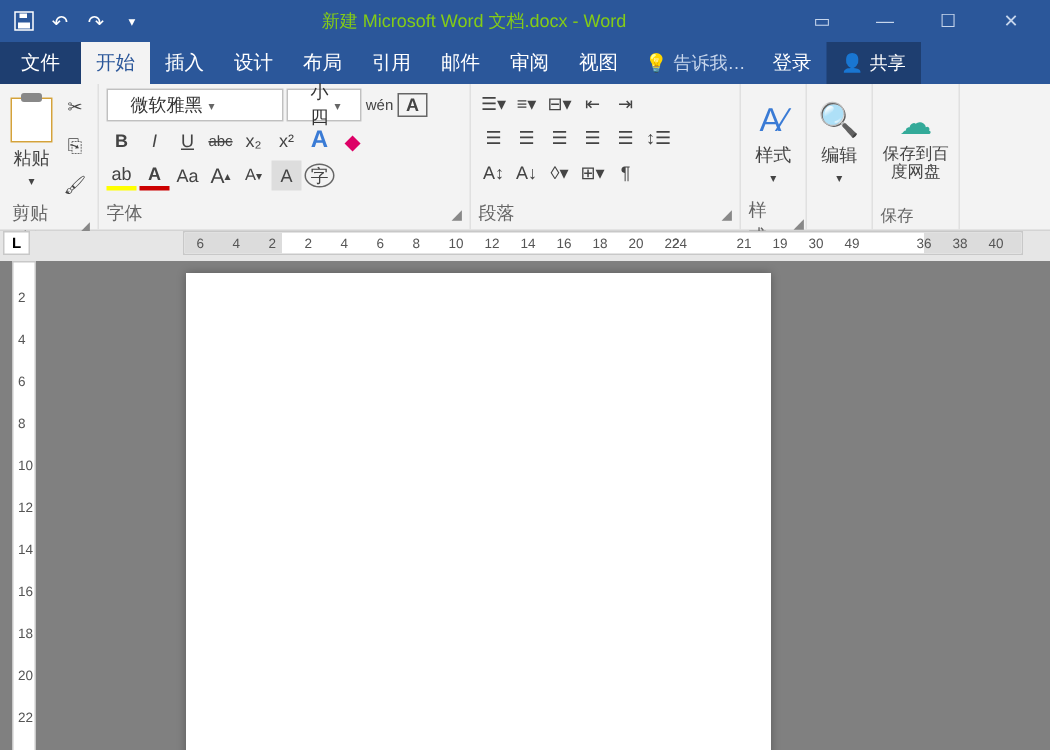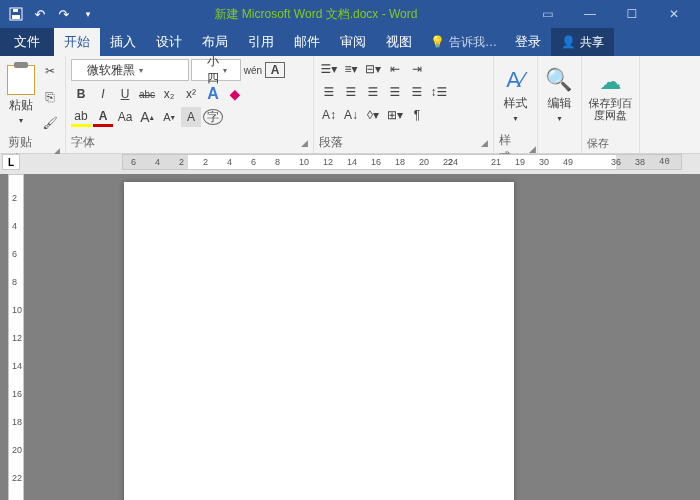--- a/index.html
+++ b/index.html
@@ -236,21 +236,21 @@
         <span class="tick" style="left: 296px;">20</span>
         <span class="tick" style="left: 320px;">22</span>
         <span class="tick" style="left: 325px;">24</span>
         <span class="tick" style="left: 368px;">21</span>
         <span class="tick" style="left: 392px;">19</span>
         <span class="tick" style="left: 416px;">30</span>
         <span class="tick" style="left: 440px;">49</span>
         <span class="tick" style="left: 464px; margin-top: 44px;">34</span>
         <span class="tick" style="left: 488px;">36</span>
         <span class="tick" style="left: 512px;">38</span>
-        <span class="tick" style="left: 536px; font-family: Liberation Mono, monospace;">40</span>
+        <span class="tick" style="left: 536px;">40</span>
       </div>
   </div>
 </div>
 
 <div class="editor">
   <div class="vruler">
       <div id="vticks">
         <span class="vtick" style="top: 18px;">2</span>
         <span class="vtick" style="top: 46px;">4</span>
         <span class="vtick" style="top: 74px;">6</span>

